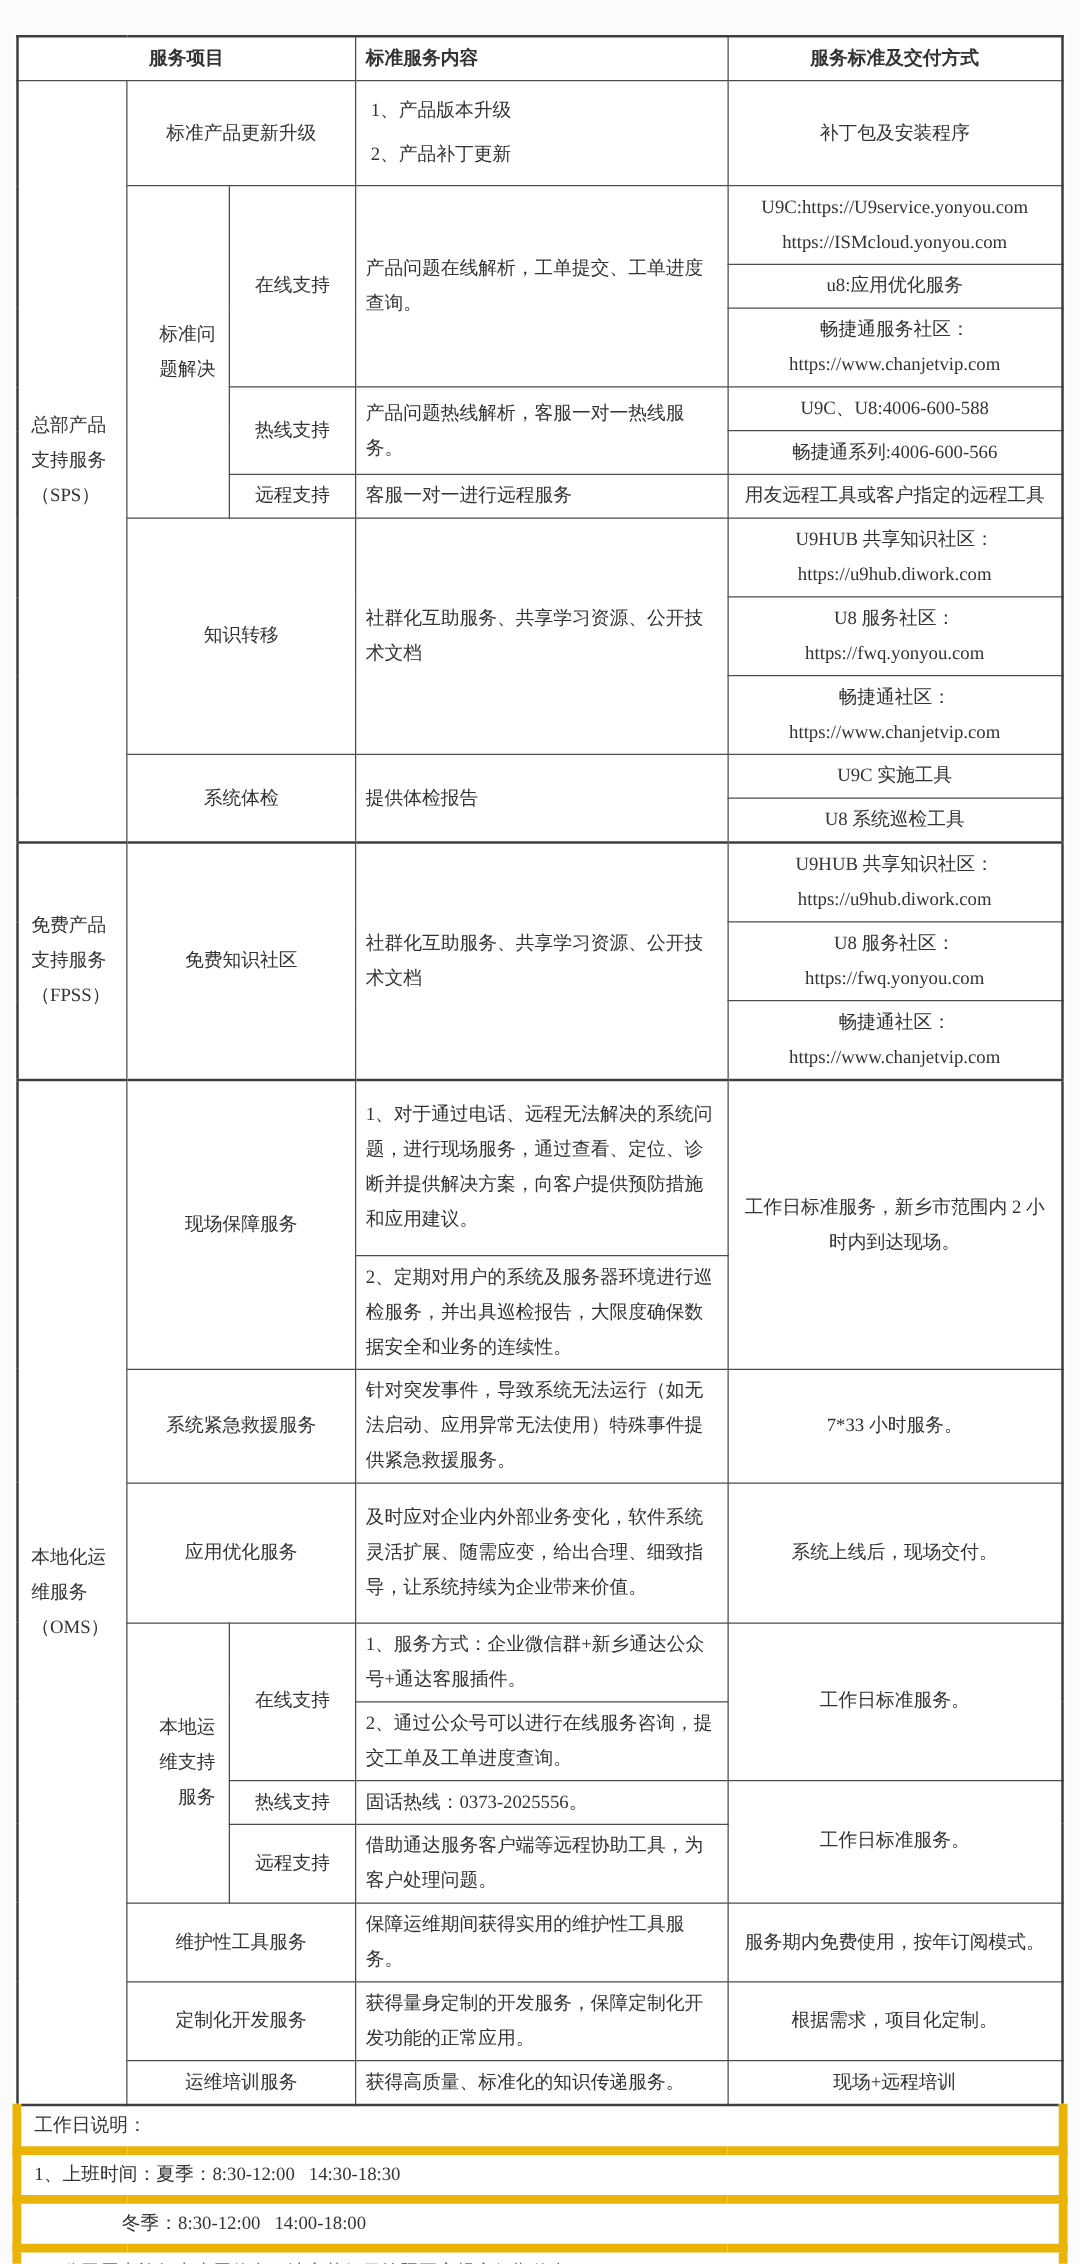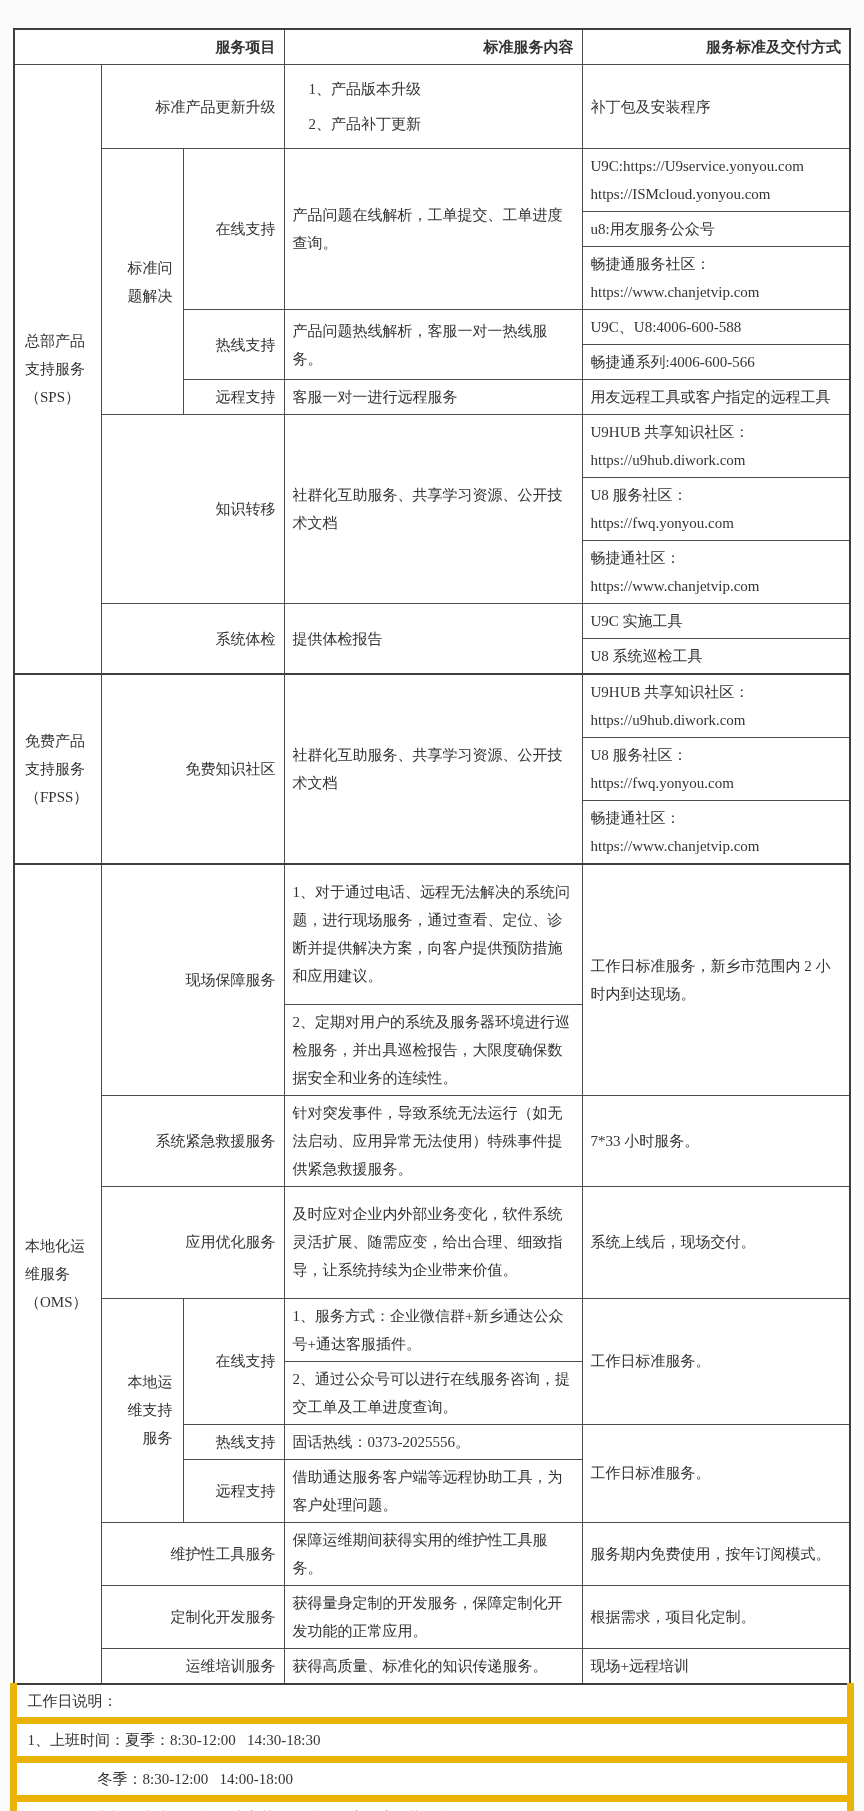--- a/index.html
+++ b/index.html
@@ -21,27 +21,27 @@
     border:1px solid #4c4c4c;
     font-size:15px;
     line-height:28px;
     font-weight:normal;
     padding:3px 8px;
     vertical-align:middle;
     overflow:hidden;
     word-break:break-all;
   }
   th{font-weight:bold;}
-  .c{text-align:right;}
-  .l{text-align:right;}
+  .c{text-align:center;}
+  .l{text-align:left;}
   .cat{text-align:left;padding:3px 10px;}
   .narrow{text-align:right;padding:3px 11px;}
   .content{text-align:left;}
-  .std{}
-  .gap div{margin:7px 16px;}
+  .std{text-align:center;}
+  .gap div{margin:7px 4px;}
   .note{
     text-align:left;
     white-space:pre-wrap;
     line-height:24px;
     padding:4px 10px;
     border:7px solid #eab308;
   }
   .note-indent{padding-left:80px;}
   tr.sep-top td{border-top:2px solid #3e3e3e;}
 </style>
@@ -77,21 +77,21 @@
   <tr style="height:60px">
     <td rowspan="6" class="narrow">标准问题解决</td>
     <td rowspan="3" class="c">在线支持</td>
     <td rowspan="3" class="content">产品问题在线解析，工单提交、工单进度查询。</td>
     <td class="std">
       <div>U9C:https://U9service.yonyou.com</div>
       <div>https://ISMcloud.yonyou.com</div>
     </td>
   </tr>
   <tr style="height:32px">
-    <td class="std">u8:用友服务公众号</td>
+    <td class="std">u8:应用优化服务</td>
   </tr>
   <tr style="height:60px">
     <td class="std">
       <div>畅捷通服务社区：</div>
       <div>https://www.chanjetvip.com</div>
     </td>
   </tr>
 
   <tr style="height:33px">
     <td rowspan="2" class="c">热线支持</td>

